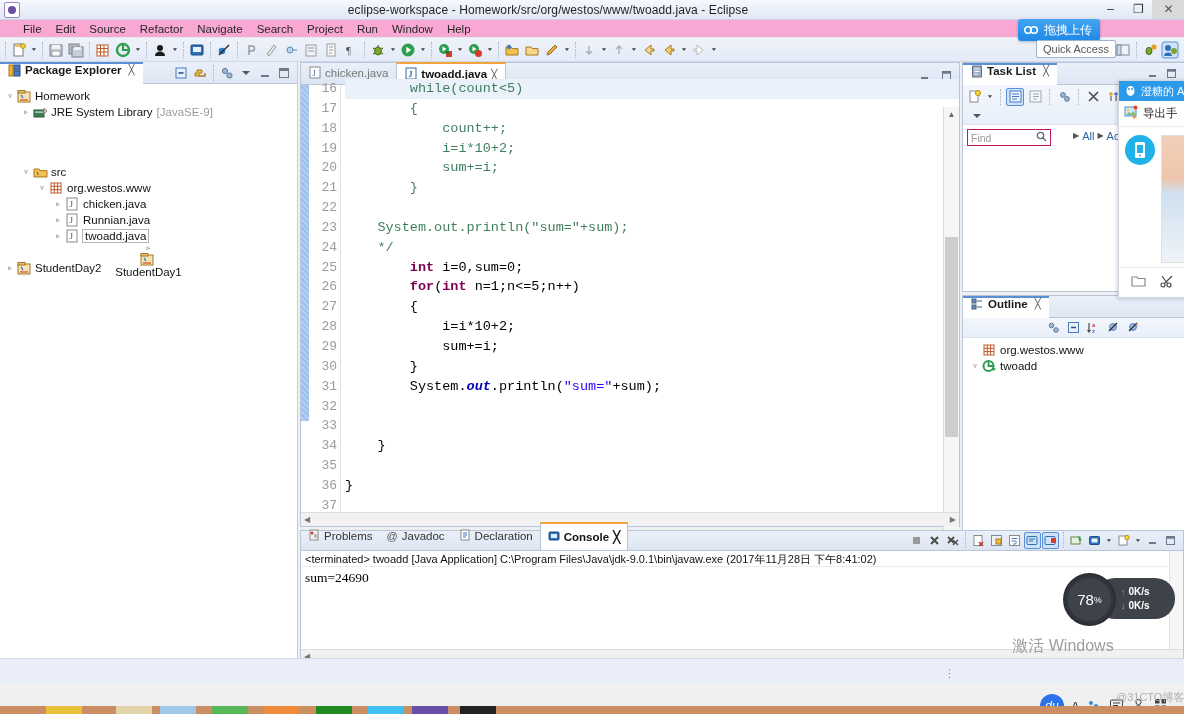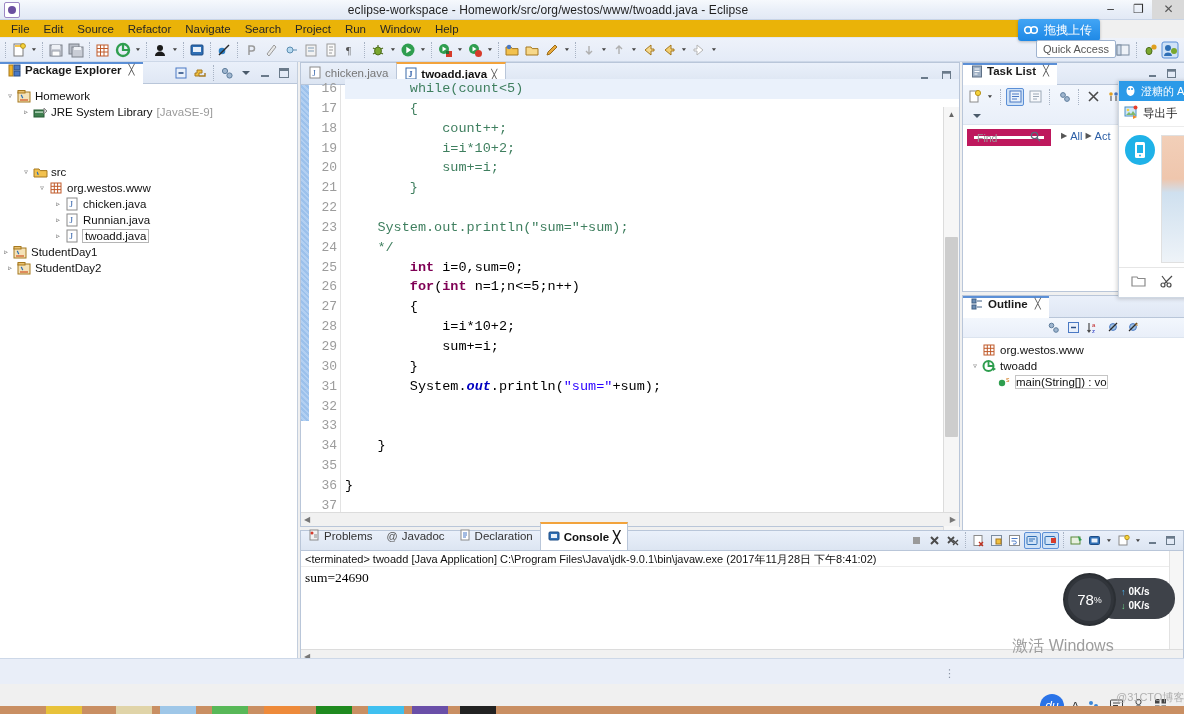--- a/index.html
+++ b/index.html
@@ -35,22 +35,22 @@
   .win-btns { display:flex; height:20px; }
   .win-btn {
     width:28px; height:19px; display:flex; align-items:center; justify-content:center;
     font-size:12px; color:#333; background:transparent;
     border-left:1px solid transparent;
   }
   .win-btn.close { background:#d9d9d9; width:32px; color:#555; }
 
   
   .menubar {
-    position:absolute; left:0; top:20px; width:1060px; height:18px;
-    background:#eab308; display:flex; align-items:center; padding-left:4px;
+    position:absolute; left:0; top:20px; width:1184px; height:18px;
+    background:#f9a8d4; display:flex; align-items:center; padding-left:16px;
     border-bottom:1px solid #e3e8f0;
   }
   .menubar span {
     padding:1px 7px; font-size:11.5px; color:#262626; cursor:default;
   }
 
   
   .toolbar {
     position:absolute; left:0; top:38px; width:1184px; height:24px;
     background:linear-gradient(to bottom,#eef2fa,#e4ebf7);
@@ -185,22 +185,22 @@
   .tasklist {
     position:absolute; left:962px; top:62px; width:222px; height:230px;
     background:#fff; border:1px solid #b9c6d9; border-right:none;
   }
   .tl-toolbar {
     height:40px; background:linear-gradient(to bottom,#f3f7fd,#e9eff9);
     border-bottom:1px solid #dce4ef; padding:2px 2px; position:relative;
   }
   .tl-row { display:flex; align-items:center; gap:2px; height:19px;}
   .tl-find {
-    margin:4px 4px 0 4px; display:flex; align-items:center;
-    width:84px; height:17px; border:7px solid #be185d; background:#fff;
+    margin:4px 16px 0 4px; display:flex; align-items:center;
+    width:84px; height:17px; border:1px solid #be185d; background:#fff;
     font-size:10.5px; color:#9b9b9b; padding:0 3px;
   }
   .tl-filters { display:flex; align-items:center; gap:3px; margin-left:6px;
                 font-size:11px; color:#2d5fa6; }
   .outline {
     position:absolute; left:962px; top:295px; width:222px; height:363px;
     background:#fff; border:1px solid #b9c6d9; border-right:none;
   }
   .ol-toolbar { height:20px; background:linear-gradient(to bottom,#f3f7fd,#e9eff9);
                 display:flex; align-items:center; justify-content:flex-end;
@@ -675,21 +675,21 @@
         <div class="trow sel" style="padding-left: 52px;">
           <span class="exp">▹</span>
           <span class="ic">
             <svg width="15" height="14">
               <rect x="2" y="1" width="10" height="12" fill="#fff" stroke="#8a8a8a"></rect>
               <text x="4.5" y="10" font-size="9" font-family="serif" fill="#2f5fa8">J</text>
             </svg>
           </span>
           <span class="lbl">twoadd.java</span>
         </div>
-        <div class="trow" style="padding-left: 0;">
+        <div class="trow" style="padding-left: 0; flex-direction: column;">
           <span class="exp">▹</span>
           <span class="ic">
             <svg width="15" height="14">
               <rect x="1" y="3" width="12" height="10" fill="#f4e2b8" stroke="#a6791e"></rect>
               <rect x="1" y="1.5" width="7" height="2.5" fill="#e8c070" stroke="#a6791e"></rect>
               <path d="M4 6c1.5 1 .5 2 2 3" stroke="#2f6fb5" fill="none" stroke-width="1.2"></path>
               <path d="M3 11h8" stroke="#d35c2a" stroke-width="1.3"></path>
             </svg>
           </span>
           <span class="lbl">StudentDay1</span>
@@ -965,30 +965,20 @@
           <span class="exp">▿</span>
           <span class="ic">
             <svg width="15" height="14">
               <circle cx="6.5" cy="7" r="5" fill="none" stroke="#2f9e4f" stroke-width="2"></circle>
               <path d="M6.5 2v5h5" stroke="#2f9e4f" stroke-width="1.8" fill="none"></path>
               <path d="M11 8l3 2-3 2z" fill="#2f9e4f"></path>
             </svg>
           </span>
           <span class="lbl">twoadd</span>
         </div>
-        <div class="trow" style="padding-left: 22px;">
-          <span class="exp"></span>
-          <span class="ic">
-            <svg width="18" height="14">
-              <circle cx="5" cy="8" r="3.2" fill="#2f9e4f"></circle>
-              <text x="9" y="7" font-size="7" fill="#d07a20">s</text>
-            </svg>
-          </span>
-          <span class="lbl" style="outline: rgb(197, 197, 197) solid 1px;">main(String[]) : vo</span>
-        </div>
       </div>
   </div>
 
   <div class="qqpanel">
     <div class="qq-head">
       <span>
         <svg width="13" height="13">
             <ellipse cx="6.5" cy="7" rx="4" ry="5" fill="#fff"></ellipse>
             <circle cx="5" cy="5" r="1" fill="#2b9ae8"></circle>
             <circle cx="8" cy="5" r="1" fill="#2b9ae8"></circle>

